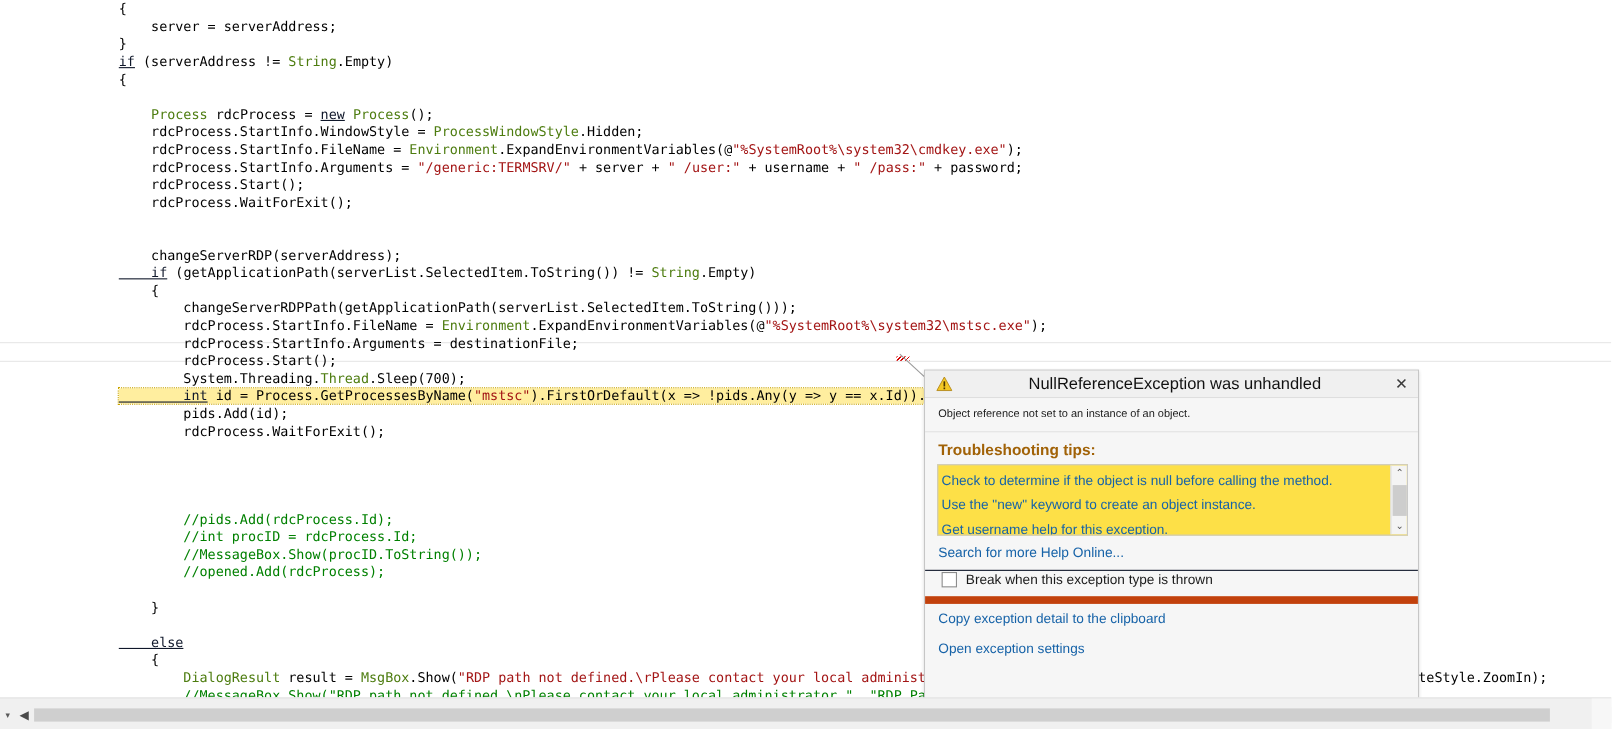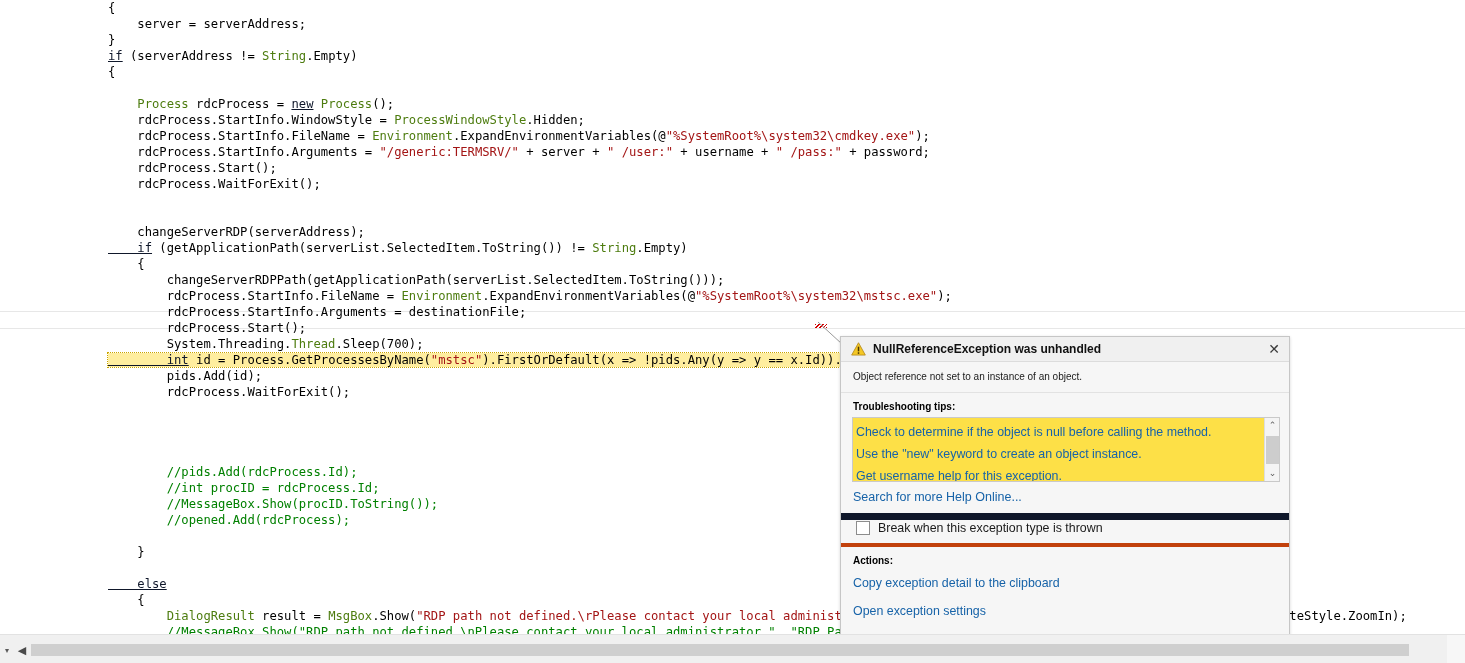--- a/index.html
+++ b/index.html
@@ -108,26 +108,27 @@
     align-items: center;
     padding: 0 4px 0 10px;
     box-sizing: border-box;
   }
   #warn-icon {
     width: 15px; height: 14px;
     margin-right: 7px;
     flex: 0 0 auto;
   }
   #dlg-title {
-    font-weight: bold;
-    font-size: 12px;
+    font-weight: normal;
+    font-size: 15px;
     color: #111111;
     flex: 1 1 auto;
     white-space: nowrap;
     overflow: hidden;
+    text-align: center;
   }
   #dlg-close {
     width: 22px; height: 20px;
     display: flex; align-items: center; justify-content: center;
     font-size: 14px;
     color: #3a3a3a;
     cursor: default;
     flex: 0 0 auto;
   }
   #dlg-body {
@@ -137,22 +138,22 @@
   }
   #dlg-message {
     padding: 9px 12px 10px 12px;
     font-size: 10px;
     color: #1a1a1a;
     border-bottom: 1px solid #e2e2e2;
     background: #f6f6f6;
   }
   .section-head {
     font-weight: bold;
-    font-size: 10px;
-    color: #000000;
+    font-size: 14px;
+    color: #a16207;
     padding: 8px 12px 4px 12px;
   }
   #tips-box {
     margin: 1px 9px 0 11px;
     border: 1px solid #c9c9c9;
     background: #fde047;
     height: 65px;
     position: relative;
     box-sizing: border-box;
     overflow: hidden;
@@ -193,27 +194,27 @@
   #sb-thumb {
     position: absolute;
     left: 1px;
     top: 18px;
     width: 13px;
     height: 28px;
     background: #cdcdcd;
   }
   #search-online-row {
     padding: 8px 12px 9px 12px;
-    border-bottom: 7px solid #0f172a;
+    border-bottom: 1px solid #0f172a;
   }
   #checkbox-row {
     padding: 1px 12px 8px 15px;
     display: flex;
     align-items: flex-start;
-    border-bottom: 4px solid #c2410c;
+    border-bottom: 7px solid #c2410c;
   }
   #break-checkbox {
     width: 12px; height: 12px;
     border: 1px solid #8c8c8c;
     background: #ffffff;
     margin-right: 8px;
     flex: 0 0 auto;
   }
   #checkbox-label { font-size: 12.4px; color: #1a1a1a; }
   .action-row {
@@ -316,21 +317,20 @@
     <div id="search-online-row">
       <span class="link">Search for more Help Online...</span>
     </div>
 
 
     <div id="checkbox-row">
       <div id="break-checkbox"></div>
       <span id="checkbox-label">Break when this exception type is thrown</span>
     </div>
 
-    <div class="section-head">Actions:</div>
 
     <div class="action-row">
       <span class="link">Copy exception detail to the clipboard</span>
     </div>
     <div class="action-row">
       <span class="link">Open exception settings</span>
     </div>
 
   </div>
 </div>

